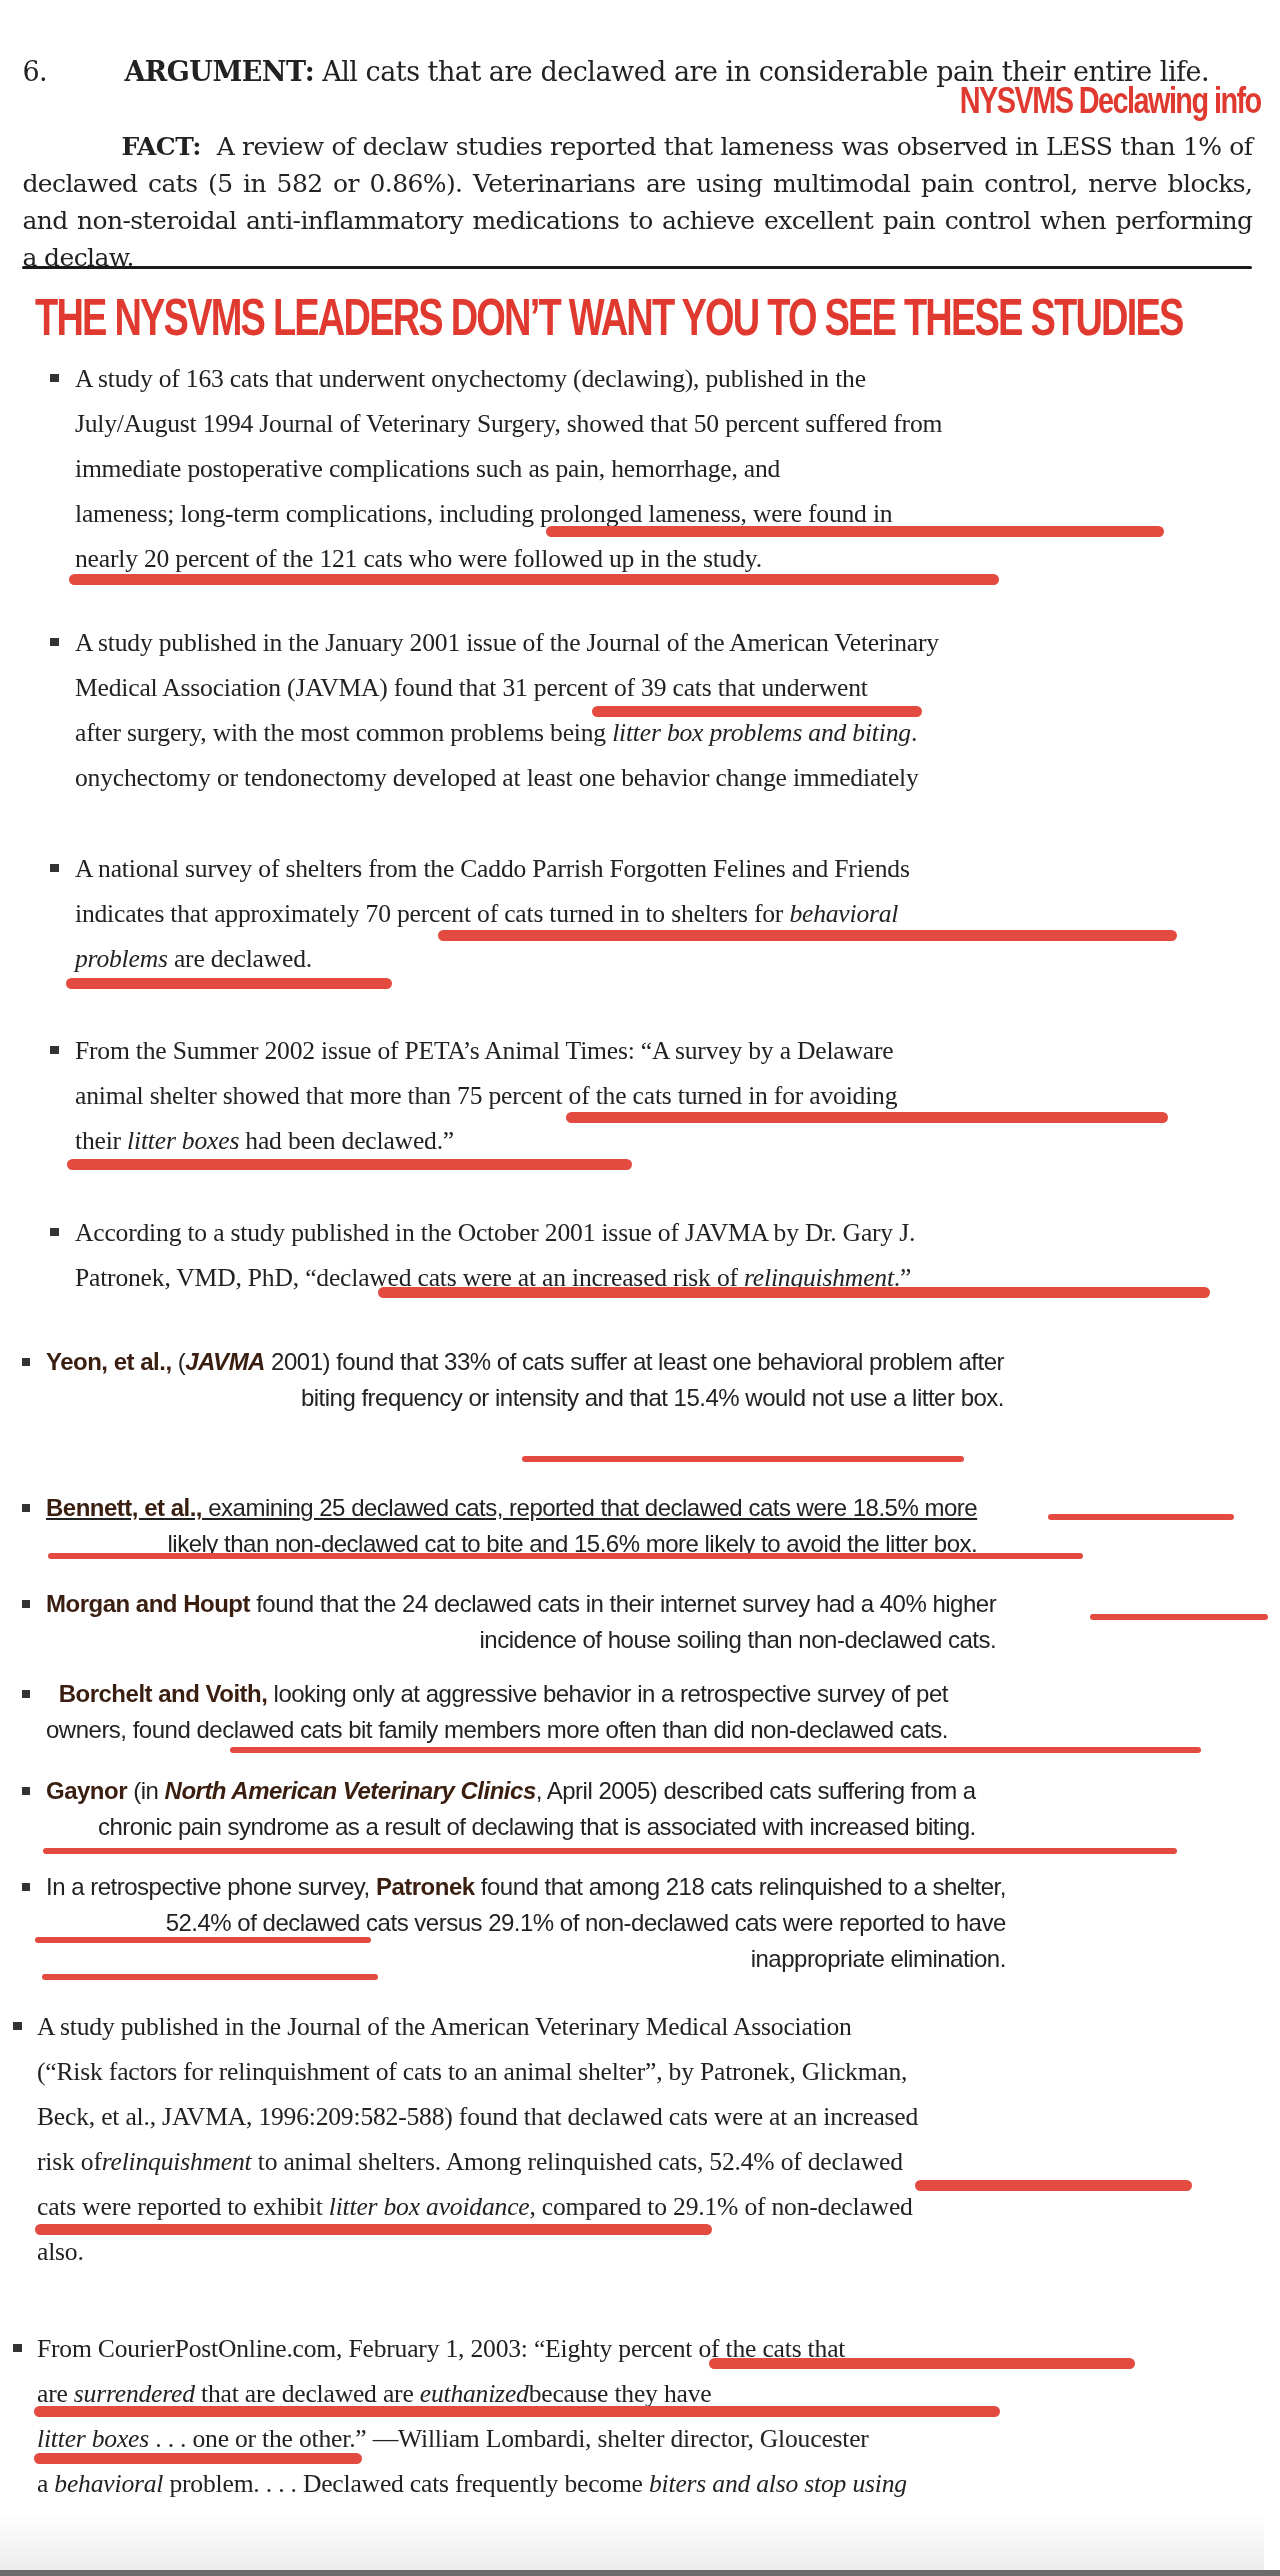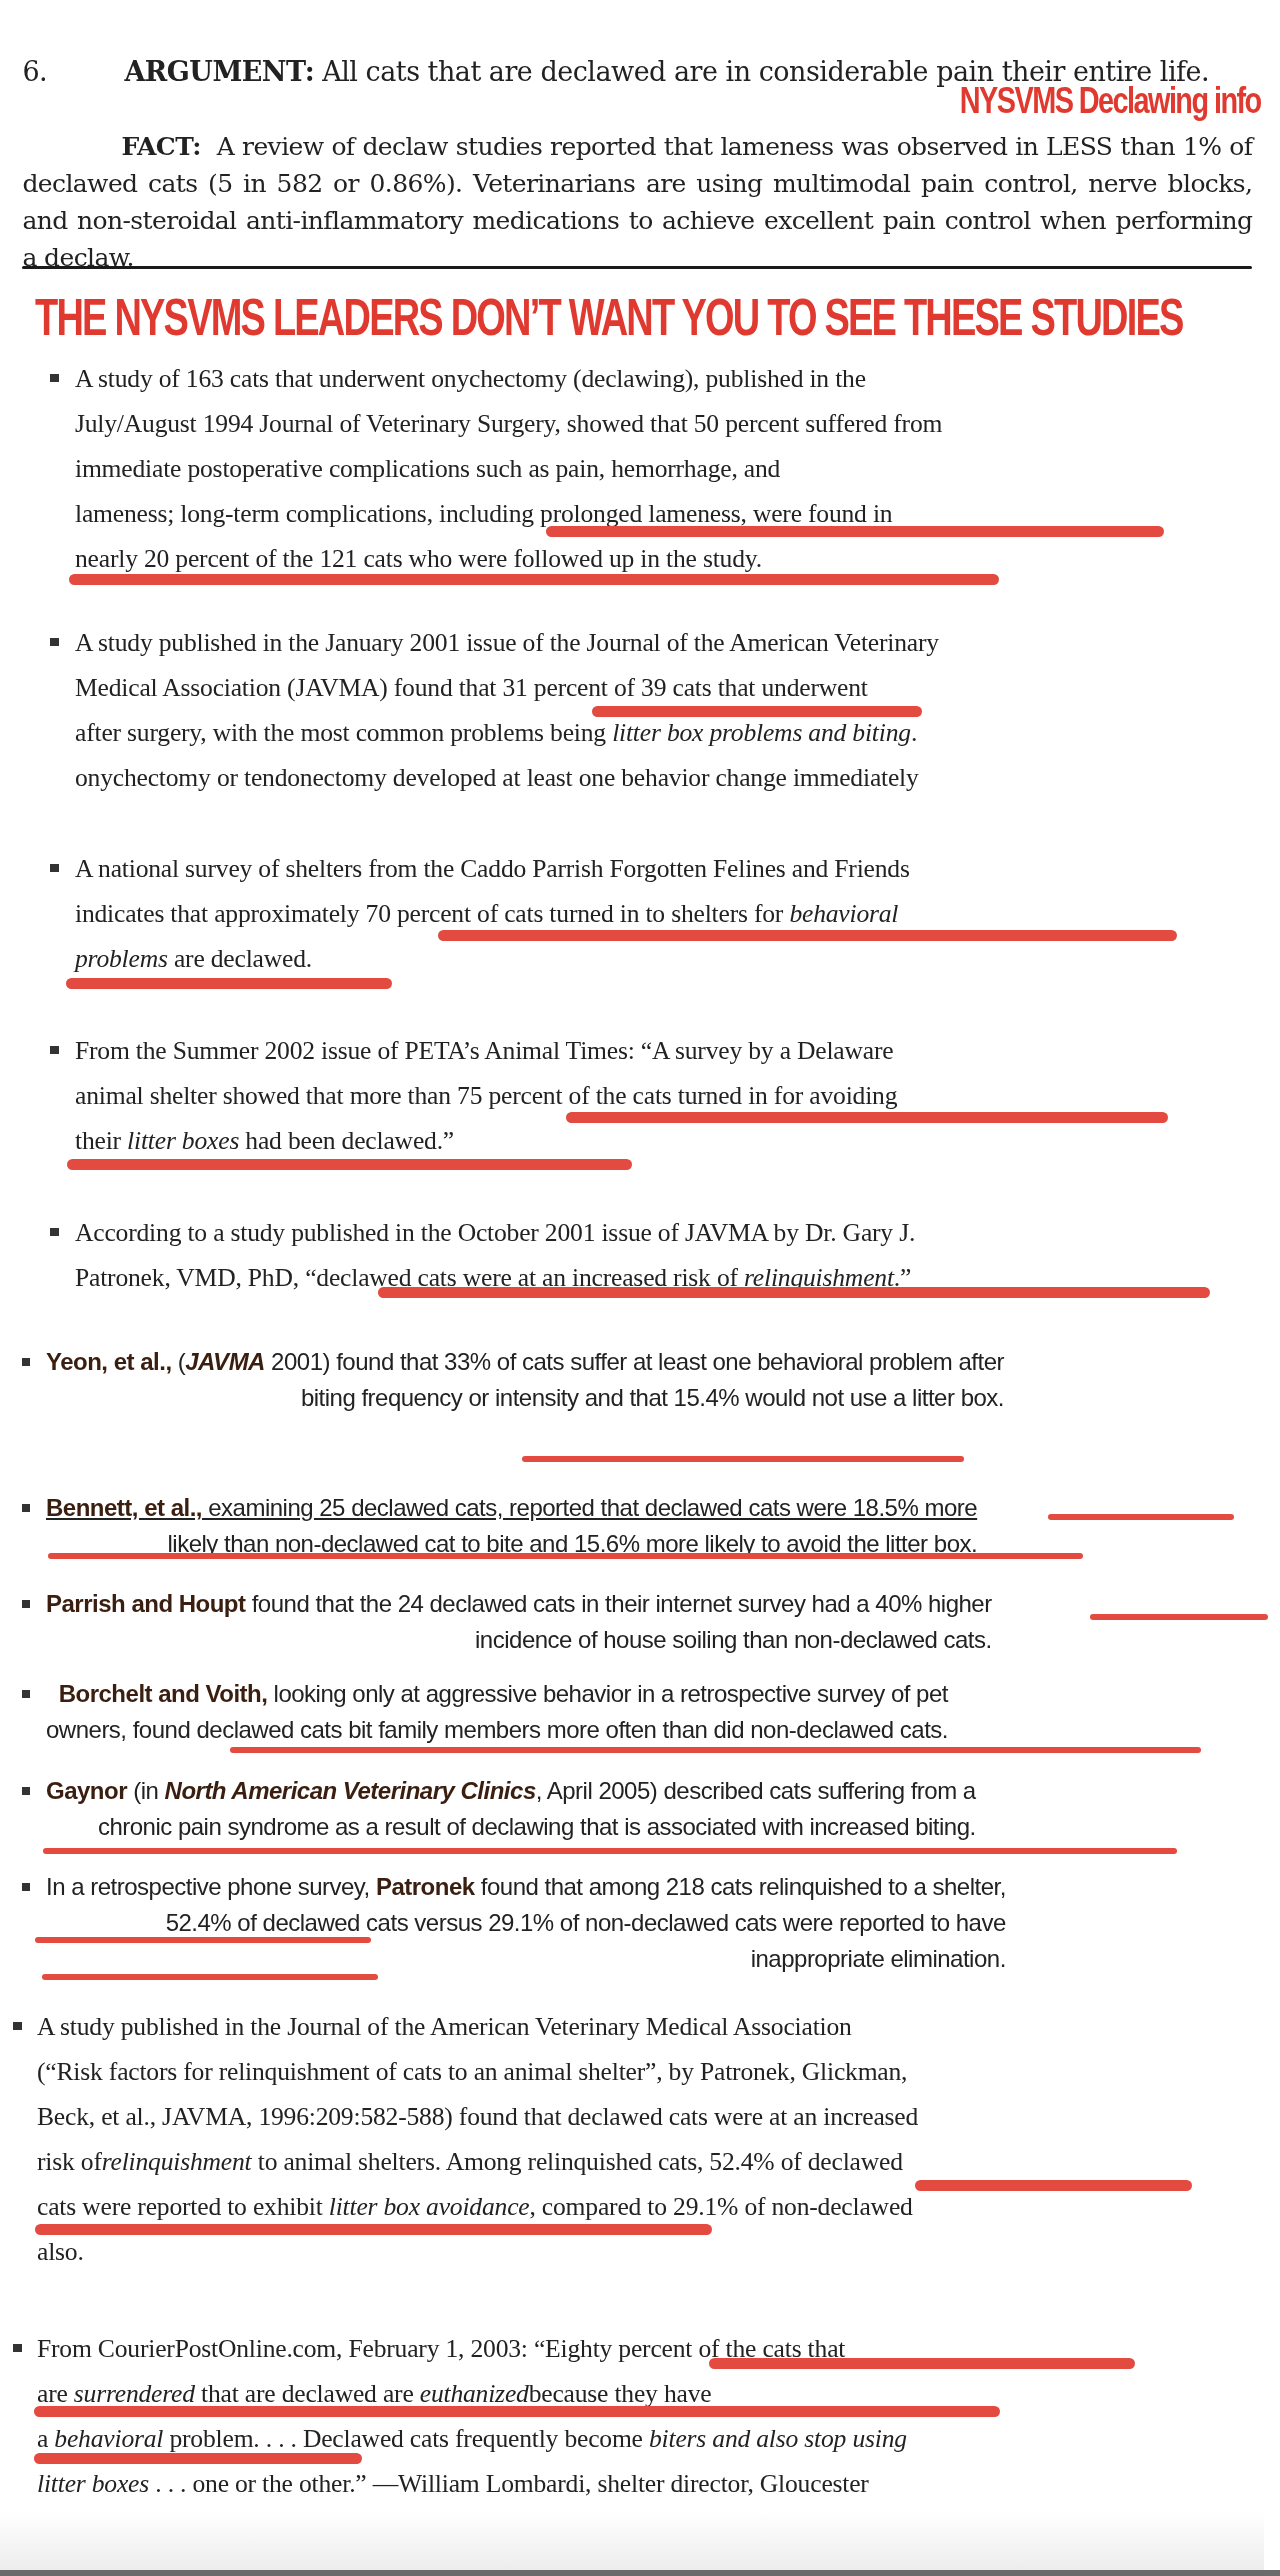--- a/index.html
+++ b/index.html
@@ -134,21 +134,21 @@
       <span class="line"><b>Bennett, et al.,</b><span> examining 25 declawed cats, reported that declawed cats were 18.5% more</span></span>
       <span class="line">likely than non-declawed cat to bite and 15.6% more likely to avoid the litter box.</span>
     </div>
   </div>
   <div class="mark thin" style="left: 1048px; top: 1514px; width: 186px; background: rgb(227, 74, 64);"></div>
   <div class="mark thin" style="left: 48px; top: 1553px; width: 1035px; background: rgb(227, 74, 64);"></div>
 
   <div class="nblock" style="left:0;top:1586px;">
     <div class="bullet" style="left:22.4px;top:13.6px;"></div>
     <div class="text" style="left:46px;top:0;">
-      <span class="line"><b>Parrish and Houpt</b><span> found that the 24 declawed cats in their internet survey had a 40% higher</span></span>
+      <span class="line"><b>Morgan and Houpt</b><span> found that the 24 declawed cats in their internet survey had a 40% higher</span></span>
       <span class="line">incidence of house soiling than non-declawed cats.</span>
     </div>
   </div>
   <div class="mark thin" style="left: 1090px; top: 1614px; width: 178px; background: rgb(227, 74, 64);"></div>
 
   <div class="nblock" style="left:0;top:1676px;">
     <div class="bullet" style="left:22.4px;top:13.6px;"></div>
     <div class="text" style="left:46px;top:0;">
       <span class="line"><b>Borchelt and Voith,</b><span> looking only at aggressive behavior in a retrospective survey of pet</span></span>
       <span class="line">owners, found declawed cats bit family members more often than did non-declawed cats.</span>
@@ -188,22 +188,22 @@
     </div>
   </div>
   <div class="mark" style="left: 915px; top: 2180px; width: 277px; background: rgb(227, 74, 64);"></div>
   <div class="mark" style="left: 35px; top: 2224px; width: 677px; background: rgb(227, 74, 64);"></div>
 
   <div class="sblock" style="left:0;top:2326px;">
     <div class="bullet" style="left:12.8px;top:17.6px;"></div>
     <div class="text" style="left:37px;top:0;">
       <span class="line">From CourierPostOnline.com, February 1, 2003: “Eighty percent of the cats that</span>
       <span class="line"><span>are </span><i>surrendered</i><span> that are declawed are </span><i>euthanized</i><span>because they have</span></span>
+      <span class="line"><i>litter boxes</i><span> . . . one or the other.” —William Lombardi, shelter director, Gloucester</span></span>
       <span class="line"><span>a </span><i>behavioral</i><span> problem. . . . Declawed cats frequently become </span><i>biters and also stop using</i></span>
-      <span class="line"><i>litter boxes</i><span> . . . one or the other.” —William Lombardi, shelter director, Gloucester</span></span>
       <span class="line">County, New Jersey.</span>
     </div>
   </div>
   <div class="mark" style="left: 709px; top: 2358px; width: 426px; background: rgb(227, 74, 64);"></div>
   <div class="mark" style="left: 34px; top: 2406px; width: 966px; background: rgb(227, 74, 64);"></div>
   <div class="mark" style="left: 34px; top: 2453px; width: 328px; background: rgb(227, 74, 64);"></div>
 
   <div class="bottom-fade"></div>
   <div class="right-strip"></div>
   <div class="bottom-bar"></div>

